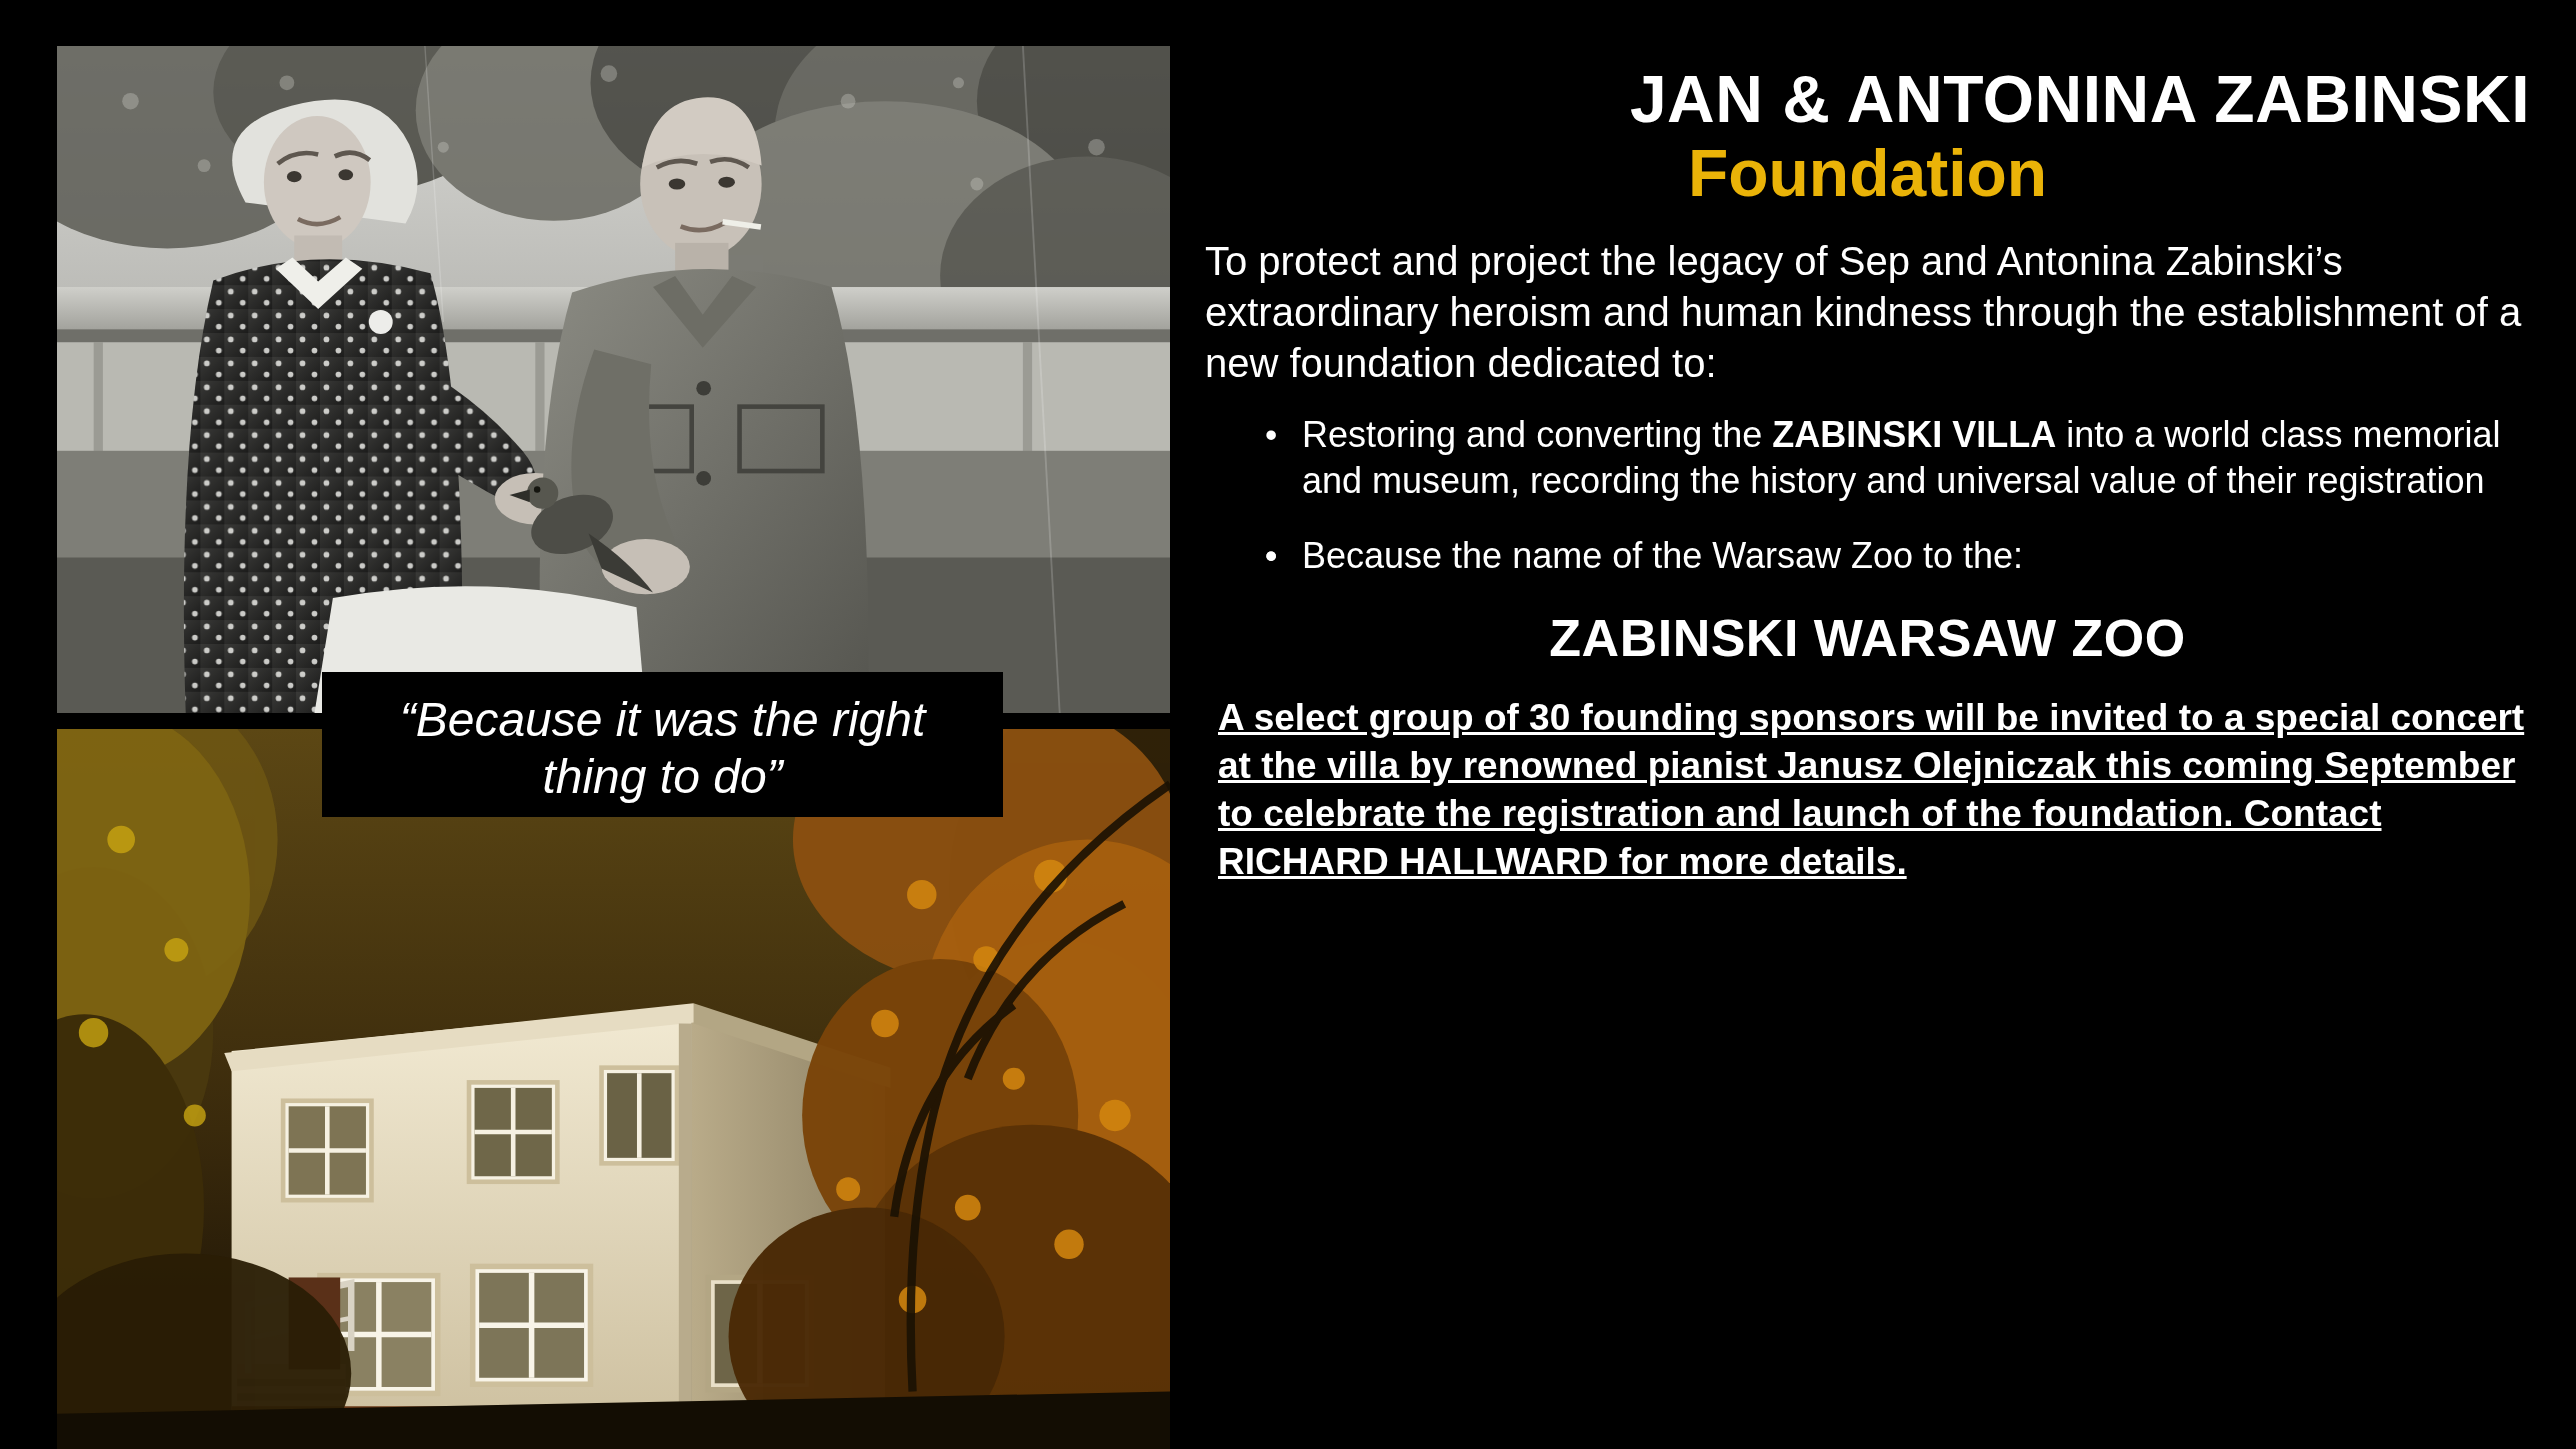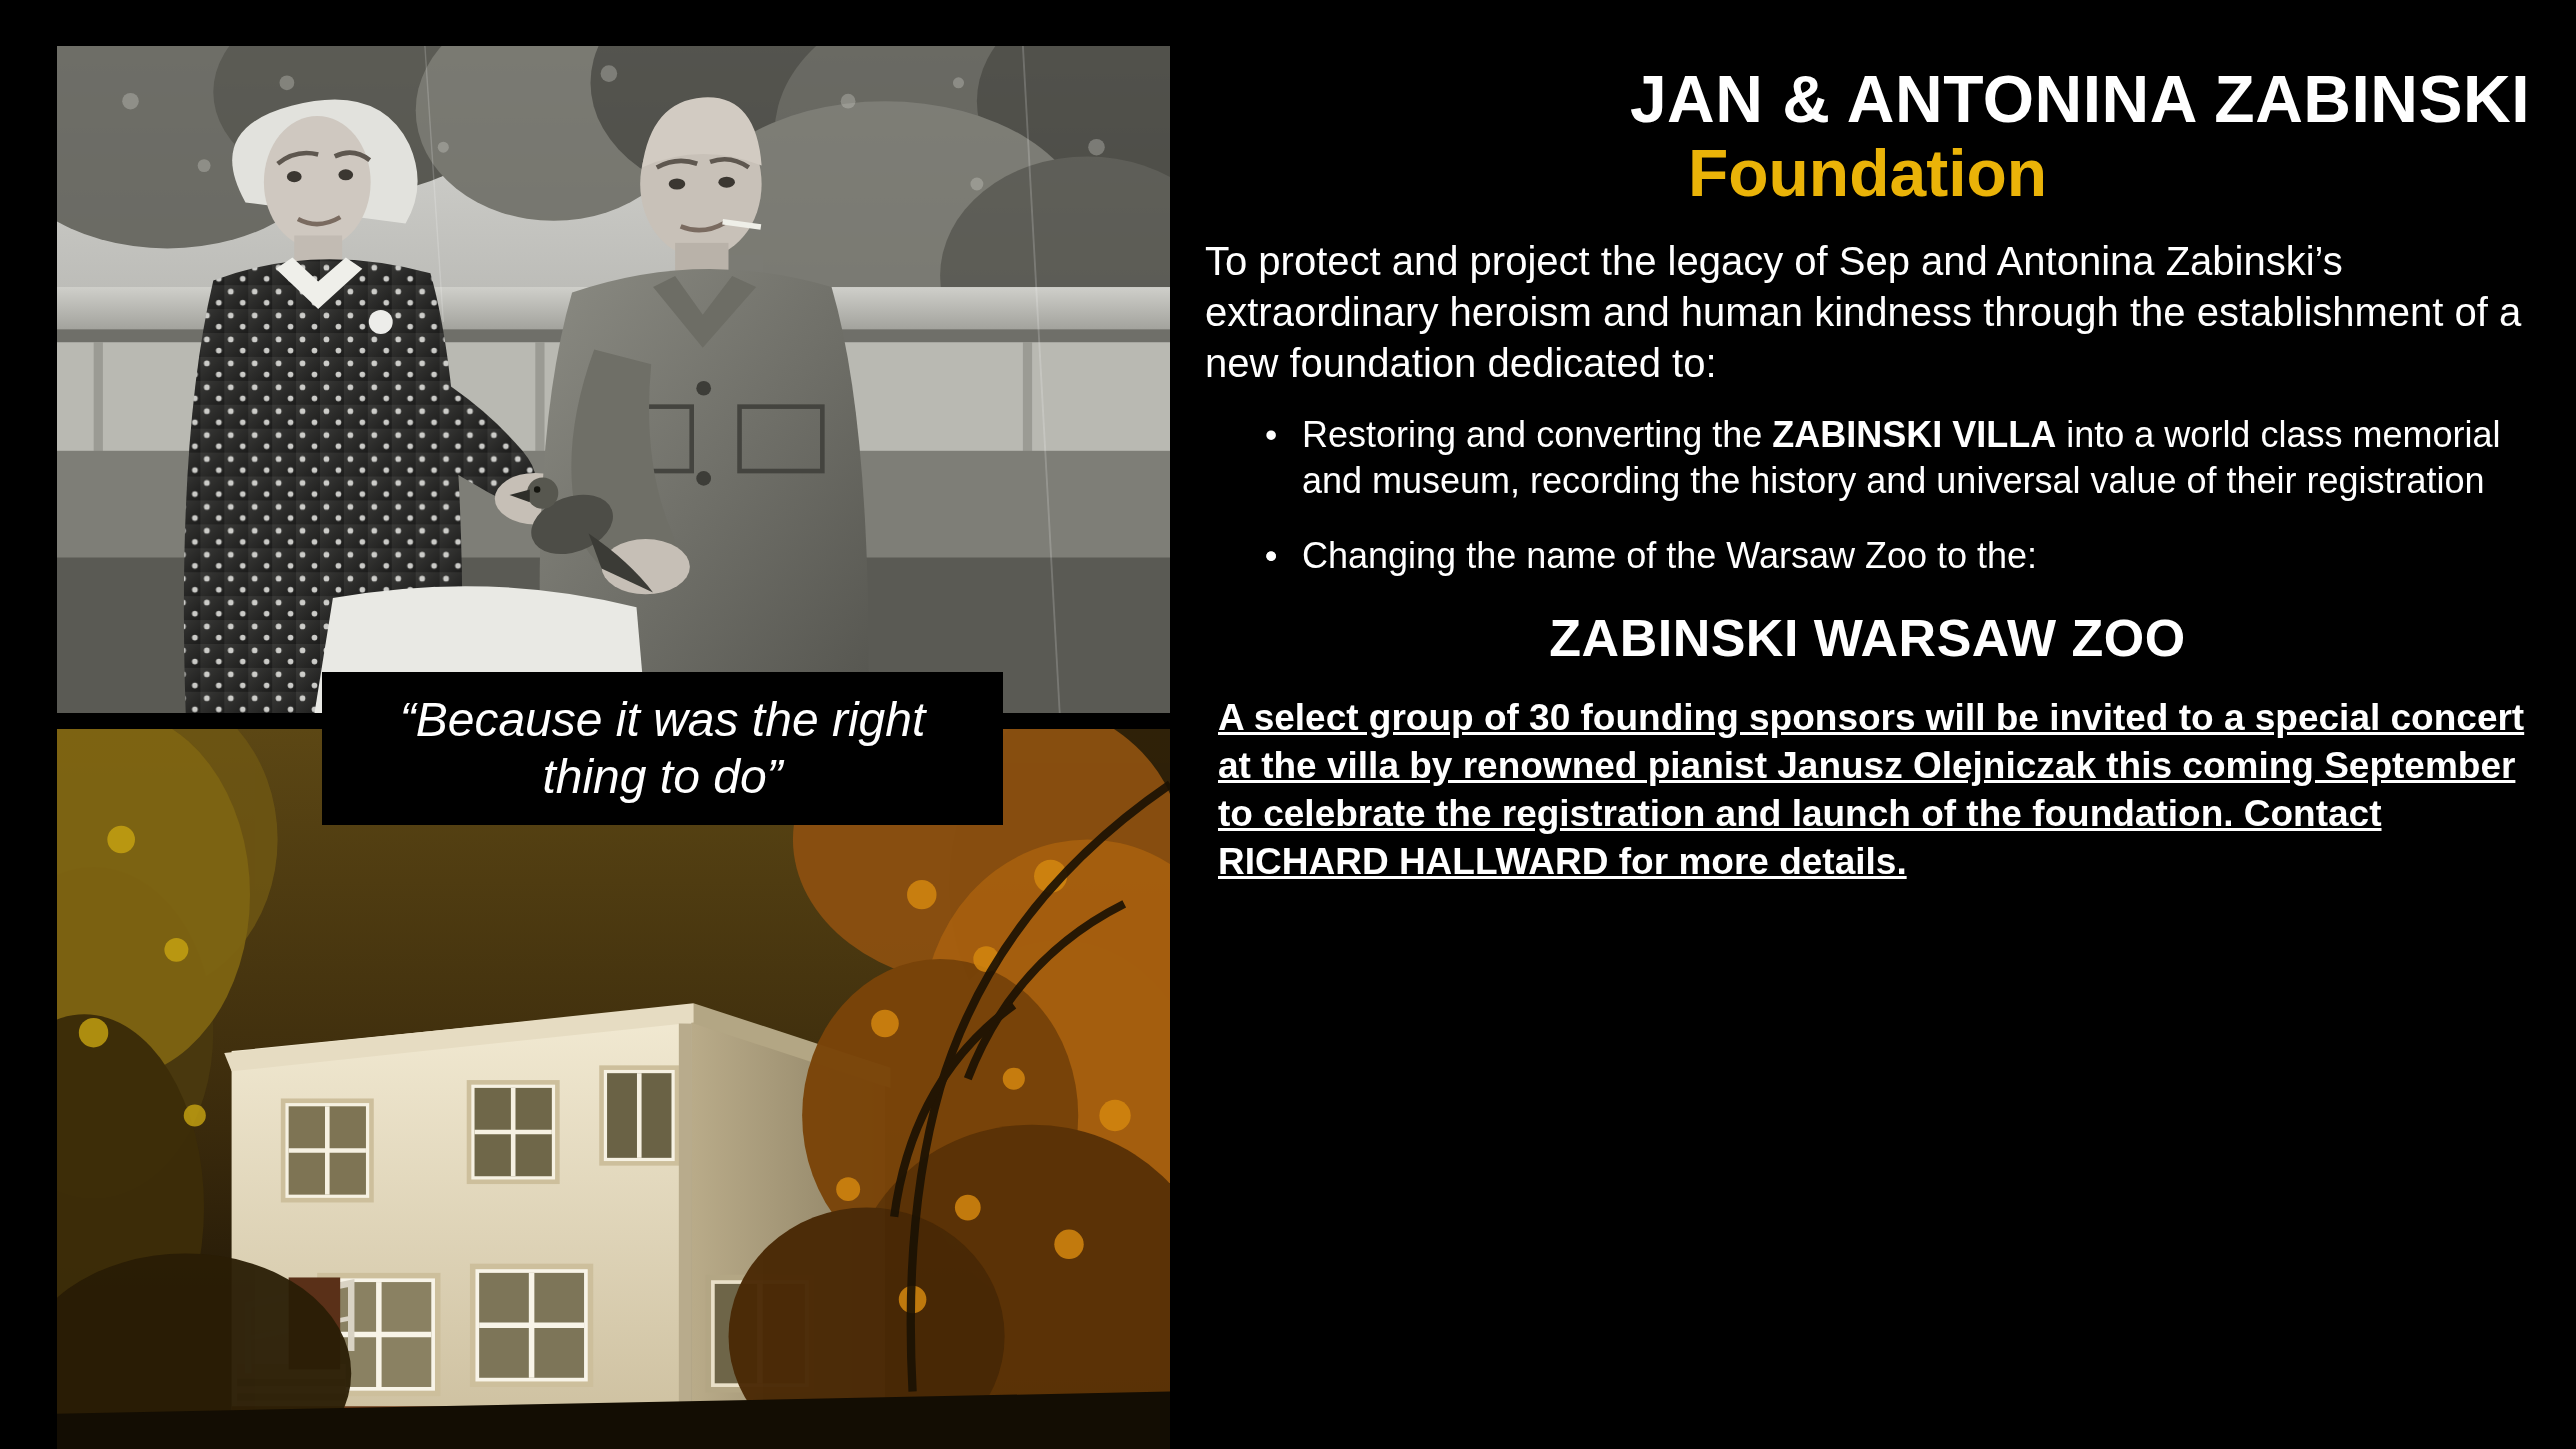--- a/index.html
+++ b/index.html
@@ -54,21 +54,21 @@
   }
   .photo-villa svg { display: block; width: 100%; height: 100%; }
 
   
   .quote-box {
     position: absolute;
     left: 265px;
     top: 626px;
     width: 681px;
     background: #000000;
-    padding: 20px 24px 20px 24px;
+    padding: 20px 24px 12px 24px;
     box-sizing: border-box;
     z-index: 5;
   }
   .quote-text {
     font-style: italic;
     font-size: 48px;
     line-height: 1.18;
     text-align: center;
     color: #ffffff;
     font-family: "Liberation Sans", sans-serif;
@@ -421,21 +421,21 @@
     <ul class="bullets">
       <li class="bullet">
         <span class="dot">•</span>
         <span class="bullet-body"><span>Restoring and converting the </span><b>ZABINSKI VILLA</b><span> into a world class memorial and museum, recording the history and universal value of their registration</span></span>
       </li>
       <li class="bullet">
         <span class="dot">•</span>
       </li>
       <li class="bullet">
         <span class="dot">•</span>
-        <span class="bullet-body"><span>Changing the name of the Warsaw Zoo to the:</span></span>
+        <span class="bullet-body"><span>Because the name of the Warsaw Zoo to the:</span></span>
       </li>
     </ul>
 
     <div class="zoo-line">ZABINSKI WARSAW ZOO</div>
 
     <p class="closing">A select group of 30 founding sponsors will be invited to a special concert at the villa by renowned pianist Janusz Olejniczak this coming September to celebrate the registration and launch of the foundation. Contact RICHARD HALLWARD for more details.</p>
   </div>
 
 </div>
 

